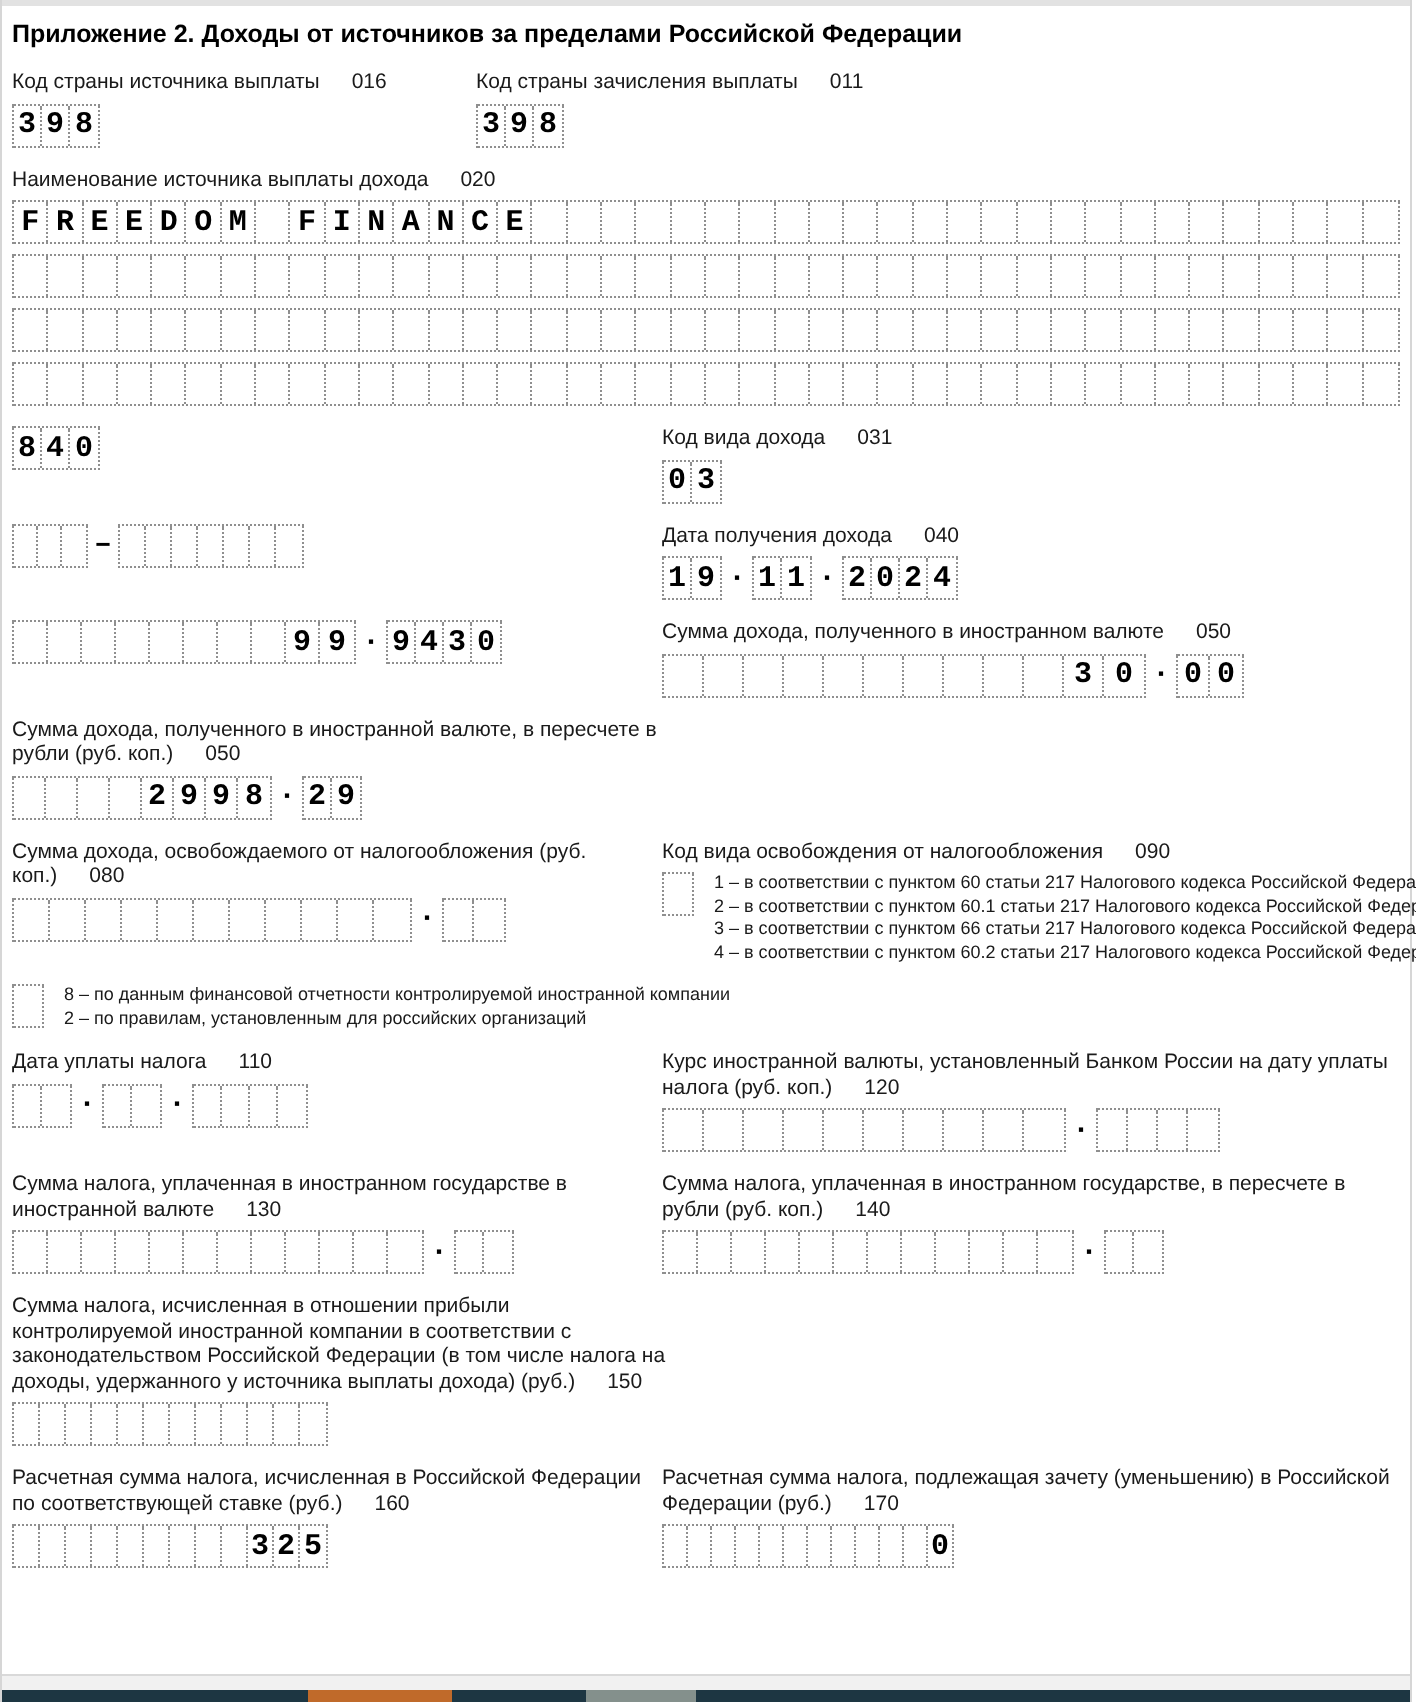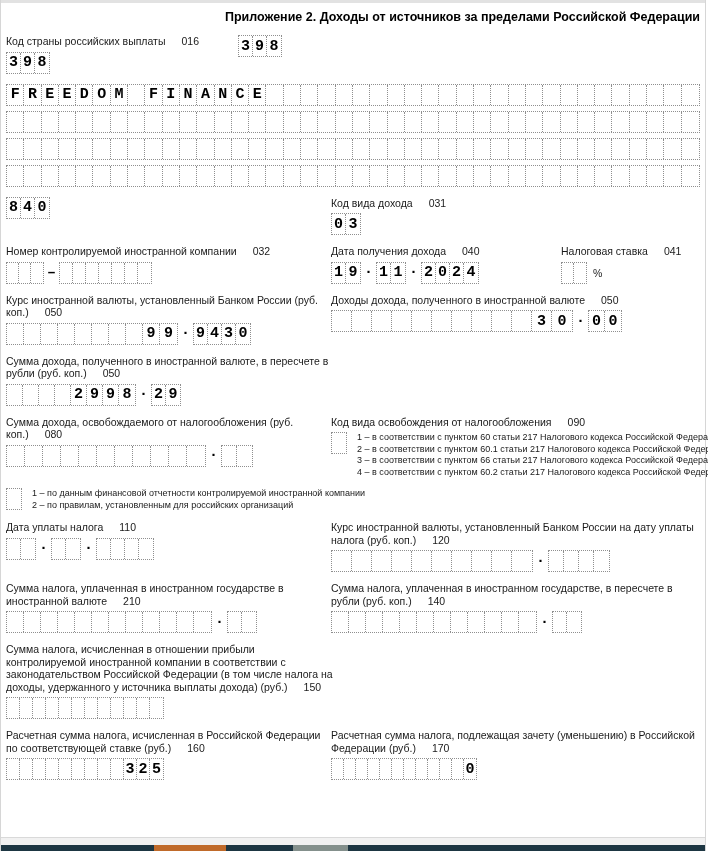--- a/index.html
+++ b/index.html
@@ -8,21 +8,21 @@
     font-family:"Liberation Sans",sans-serif;color:#111;
   }
   .page{
     width:706px;height:851px;position:relative;
     border-left:1px solid #d6d6d6;border-right:1px solid #d6d6d6;
     box-sizing:border-box;background:#fff;
   }
   .edge-top{height:3px;background:#e2e2e2;}
   .form{padding:4px 5px 0 5px;}
   .title{
-    text-align:right;font-weight:bold;font-size:12.5px;
+    text-align:left;font-weight:bold;font-size:12.5px;
     margin:3px 0 11px 0;color:#000;
   }
   .row{display:flex;align-items:flex-start;}
   .fld{margin-bottom:10px;}
   .w232{width:232px;flex:none;}
   .w325{width:325px;flex:none;}
   .w230{width:230px;flex:none;}
   .grow{flex:1;}
   .lbl{
     font-size:10.5px;line-height:12.5px;color:#1a1a1a;
@@ -64,41 +64,43 @@
 <body>
 
 <div class="page">
   <div class="edge-top"></div>
   <div class="form">
 
     <div class="title">Приложение 2. Доходы от источников за пределами Российской Федерации</div>
 
     <div class="row">
       <div class="fld w232">
-        <div class="lbl"><span>Код страны российских выплаты</span><span class="code">016</span></div>
+        <div class="lbl"><span>Код страны источника выплаты</span><span class="code">016</span></div>
         <div class="cells">
             <div class="cellgroup">
               <div class="cell" style="width: 14px;">3</div>
               <div class="cell" style="width: 14px;">9</div>
               <div class="cell" style="width: 14px;">8</div>
             </div>
           </div>
       </div>
       <div class="fld grow">
+        <div class="lbl"><span>Код страны зачисления выплаты</span><span class="code">011</span></div>
         <div class="cells">
             <div class="cellgroup">
               <div class="cell" style="width: 14px;">3</div>
               <div class="cell" style="width: 14px;">9</div>
               <div class="cell" style="width: 14px;">8</div>
             </div>
           </div>
       </div>
     </div>
 
     <div class="fld">
+      <div class="lbl"><span>Наименование источника выплаты дохода</span><span class="code">020</span></div>
       <div>
           <div class="cellrow">
             <div class="cellgroup">
               <div class="cell" style="width: 17.3px;">F</div>
               <div class="cell" style="width: 17.3px;">R</div>
               <div class="cell" style="width: 17.3px;">E</div>
               <div class="cell" style="width: 17.3px;">E</div>
               <div class="cell" style="width: 17.3px;">D</div>
               <div class="cell" style="width: 17.3px;">O</div>
               <div class="cell" style="width: 17.3px;">M</div>
@@ -288,21 +290,20 @@
             <div class="cellgroup">
               <div class="cell" style="width: 14px;">0</div>
               <div class="cell" style="width: 14px;">3</div>
             </div>
           </div>
       </div>
     </div>
 
     <div class="row">
       <div class="fld w325">
-        <div class="lbl"><span>Номер контролируемой иностранной компании</span><span class="code">032</span></div>
         <div class="cells">
             <div class="cellgroup">
               <div class="cell" style="width: 12px;"></div>
               <div class="cell" style="width: 12px;"></div>
               <div class="cell" style="width: 12px;"></div>
             </div>
             <span class="sep">–</span>
             <div class="cellgroup">
               <div class="cell" style="width: 13px;"></div>
               <div class="cell" style="width: 13px;"></div>
@@ -328,37 +329,24 @@
             </div>
             <span class="sep">·</span>
             <div class="cellgroup">
               <div class="cell" style="width: 14px;">2</div>
               <div class="cell" style="width: 14px;">0</div>
               <div class="cell" style="width: 14px;">2</div>
               <div class="cell" style="width: 14px;">4</div>
             </div>
           </div>
       </div>
-      <div class="fld grow">
-        <div class="lbl"><span>Налоговая ставка</span><span class="code">041</span></div>
-        <div class="cells">
-          <div class="cells">
-              <div class="cellgroup">
-                <div class="cell" style="width: 12px;"></div>
-                <div class="cell" style="width: 12px;"></div>
-              </div>
-            </div>
-          <span class="pct">%</span>
-        </div>
-      </div>
     </div>
 
     <div class="row">
       <div class="fld w325">
-        <div class="lbl"><span>Курс иностранной валюты, установленный Банком России (руб. коп.)</span><span class="code">050</span></div>
         <div class="cells">
             <div class="cellgroup">
               <div class="cell" style="width: 17px;"></div>
               <div class="cell" style="width: 17px;"></div>
               <div class="cell" style="width: 17px;"></div>
               <div class="cell" style="width: 17px;"></div>
               <div class="cell" style="width: 17px;"></div>
               <div class="cell" style="width: 17px;"></div>
               <div class="cell" style="width: 17px;"></div>
               <div class="cell" style="width: 17px;"></div>
@@ -368,21 +356,21 @@
             <span class="sep">·</span>
             <div class="cellgroup">
               <div class="cell" style="width: 14px;">9</div>
               <div class="cell" style="width: 14px;">4</div>
               <div class="cell" style="width: 14px;">3</div>
               <div class="cell" style="width: 14px;">0</div>
             </div>
           </div>
       </div>
       <div class="fld grow">
-        <div class="lbl wide"><span>Доходы дохода, полученного в иностранной валюте</span><span class="code">050</span></div>
+        <div class="lbl wide"><span>Сумма дохода, полученного в иностранном валюте</span><span class="code">050</span></div>
         <div class="cells">
             <div class="cellgroup">
               <div class="cell" style="width: 20px;"></div>
               <div class="cell" style="width: 20px;"></div>
               <div class="cell" style="width: 20px;"></div>
               <div class="cell" style="width: 20px;"></div>
               <div class="cell" style="width: 20px;"></div>
               <div class="cell" style="width: 20px;"></div>
               <div class="cell" style="width: 20px;"></div>
               <div class="cell" style="width: 20px;"></div>
@@ -464,21 +452,21 @@
     </div>
 
     <div class="fld">
       <div class="optrow">
         <div class="cells">
             <div class="cellgroup">
               <div class="cell" style="width: 14px;"></div>
             </div>
           </div>
         <div class="opts">
-            <div class="opt">1 – по данным финансовой отчетности контролируемой иностранной компании</div>
+            <div class="opt">8 – по данным финансовой отчетности контролируемой иностранной компании</div>
             <div class="opt">2 – по правилам, установленным для российских организаций</div>
           </div>
       </div>
     </div>
 
     <div class="row">
       <div class="fld w325">
         <div class="lbl"><span>Дата уплаты налога</span><span class="code">110</span></div>
         <div class="cells">
             <div class="cellgroup">
@@ -520,21 +508,21 @@
               <div class="cell" style="width: 15px;"></div>
               <div class="cell" style="width: 15px;"></div>
               <div class="cell" style="width: 15px;"></div>
             </div>
           </div>
       </div>
     </div>
 
     <div class="row">
       <div class="fld w325">
-        <div class="lbl"><span>Сумма налога, уплаченная в иностранном государстве в иностранной валюте</span><span class="code">210</span></div>
+        <div class="lbl"><span>Сумма налога, уплаченная в иностранном государстве в иностранной валюте</span><span class="code">130</span></div>
         <div class="cells">
             <div class="cellgroup">
               <div class="cell" style="width: 17px;"></div>
               <div class="cell" style="width: 17px;"></div>
               <div class="cell" style="width: 17px;"></div>
               <div class="cell" style="width: 17px;"></div>
               <div class="cell" style="width: 17px;"></div>
               <div class="cell" style="width: 17px;"></div>
               <div class="cell" style="width: 17px;"></div>
               <div class="cell" style="width: 17px;"></div>

